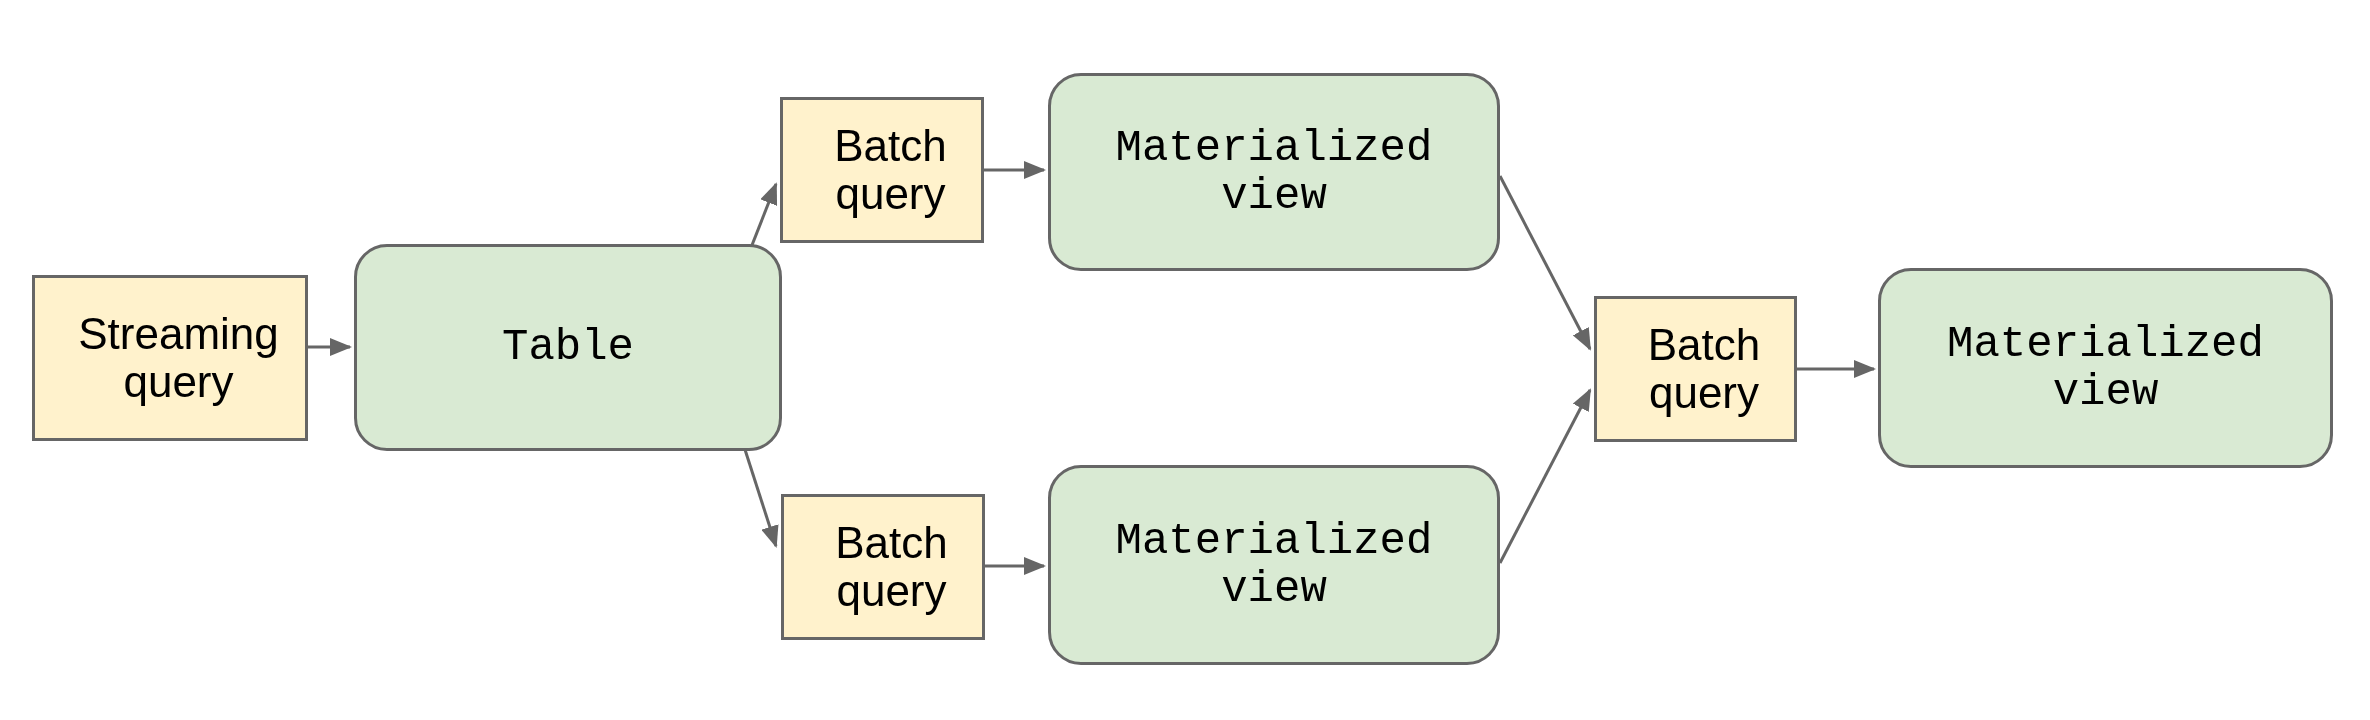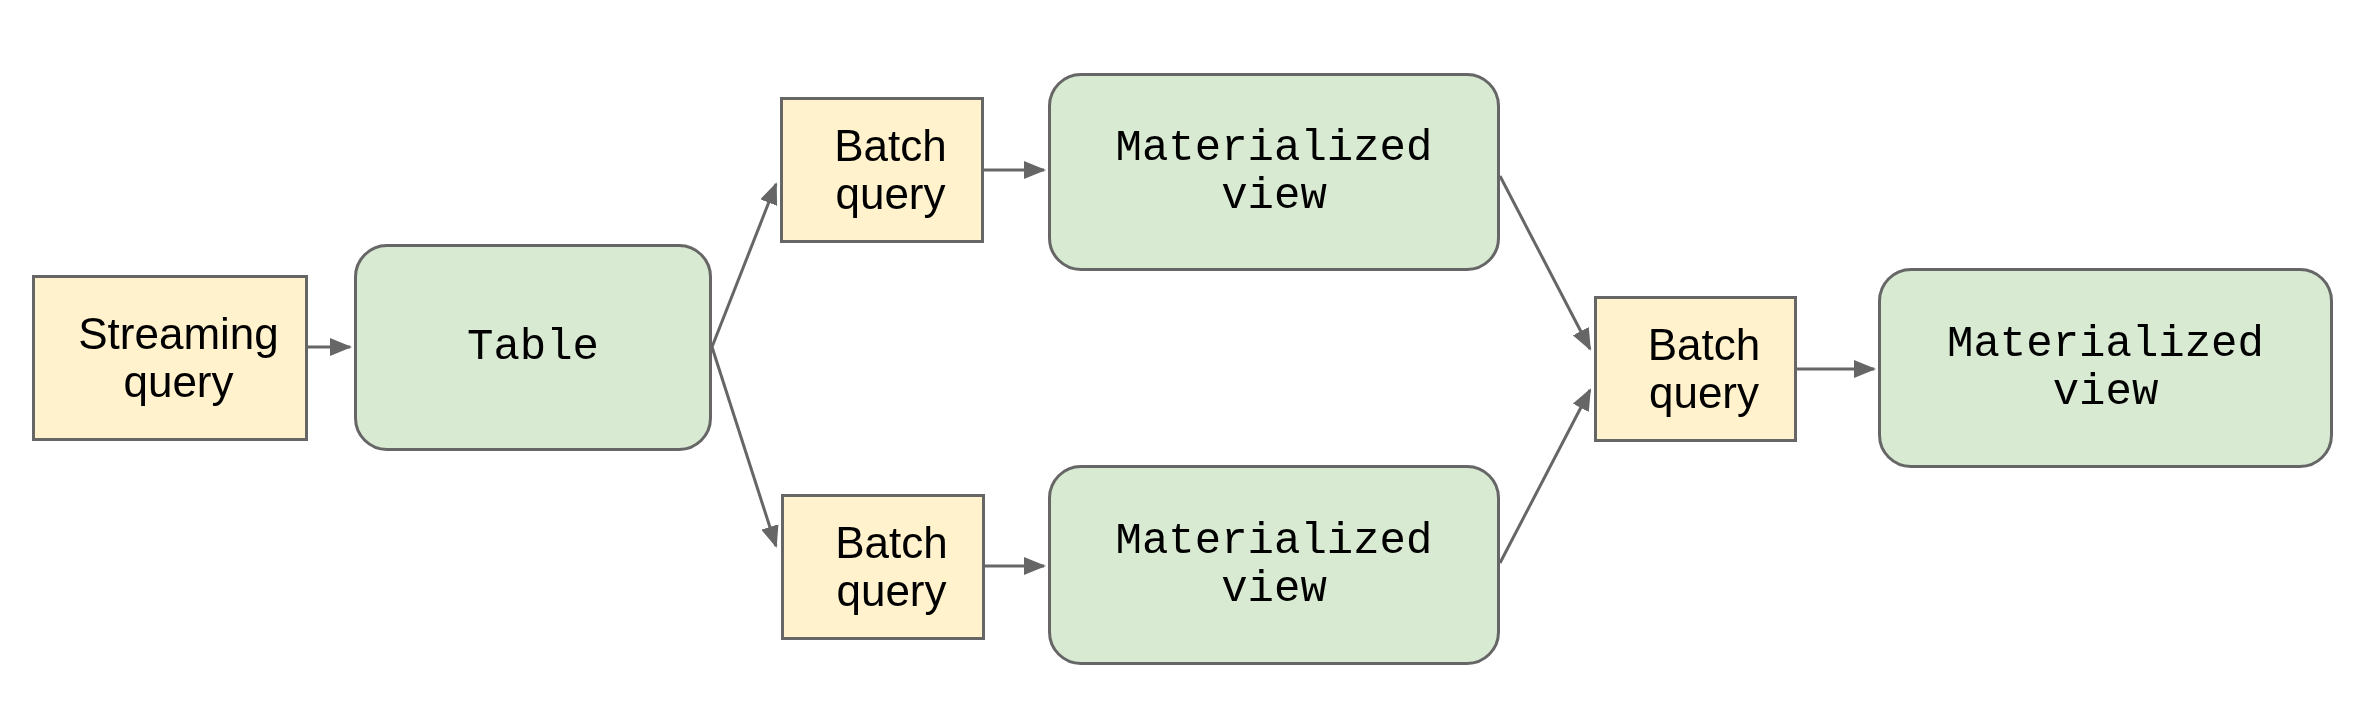--- a/index.html
+++ b/index.html
@@ -52,21 +52,21 @@
     border-radius: 0;
     padding-left: 17px;
   }
   .mview {
     background: var(--view-fill, #d9ead3);
     border-radius: 33px;
     font-family: Liberation Mono, monospace;
   }
   
   #node-streaming-query      { left: 32px;   top: 275px; width: 276px; height: 166px; }
-  #node-table                { left: 354px;  top: 244px; width: 358px; height: 207px; }
+  #node-table                { left: 354px;  top: 244px; width: 428px; height: 207px; }
   #node-batch-query-top      { left: 780px;  top: 97px;  width: 204px; height: 146px; }
   #node-materialized-view-top{ left: 1048px; top: 73px;  width: 452px; height: 198px; }
   #node-batch-query-bottom   { left: 781px;  top: 494px; width: 204px; height: 146px; }
   #node-materialized-view-bottom { left: 1048px; top: 465px; width: 452px; height: 200px; }
   #node-batch-query-right    { left: 1594px; top: 296px; width: 203px; height: 146px; }
   #node-materialized-view-right  { left: 1878px; top: 268px; width: 455px; height: 200px; }
 </style>
 </head>
 <body>
 

